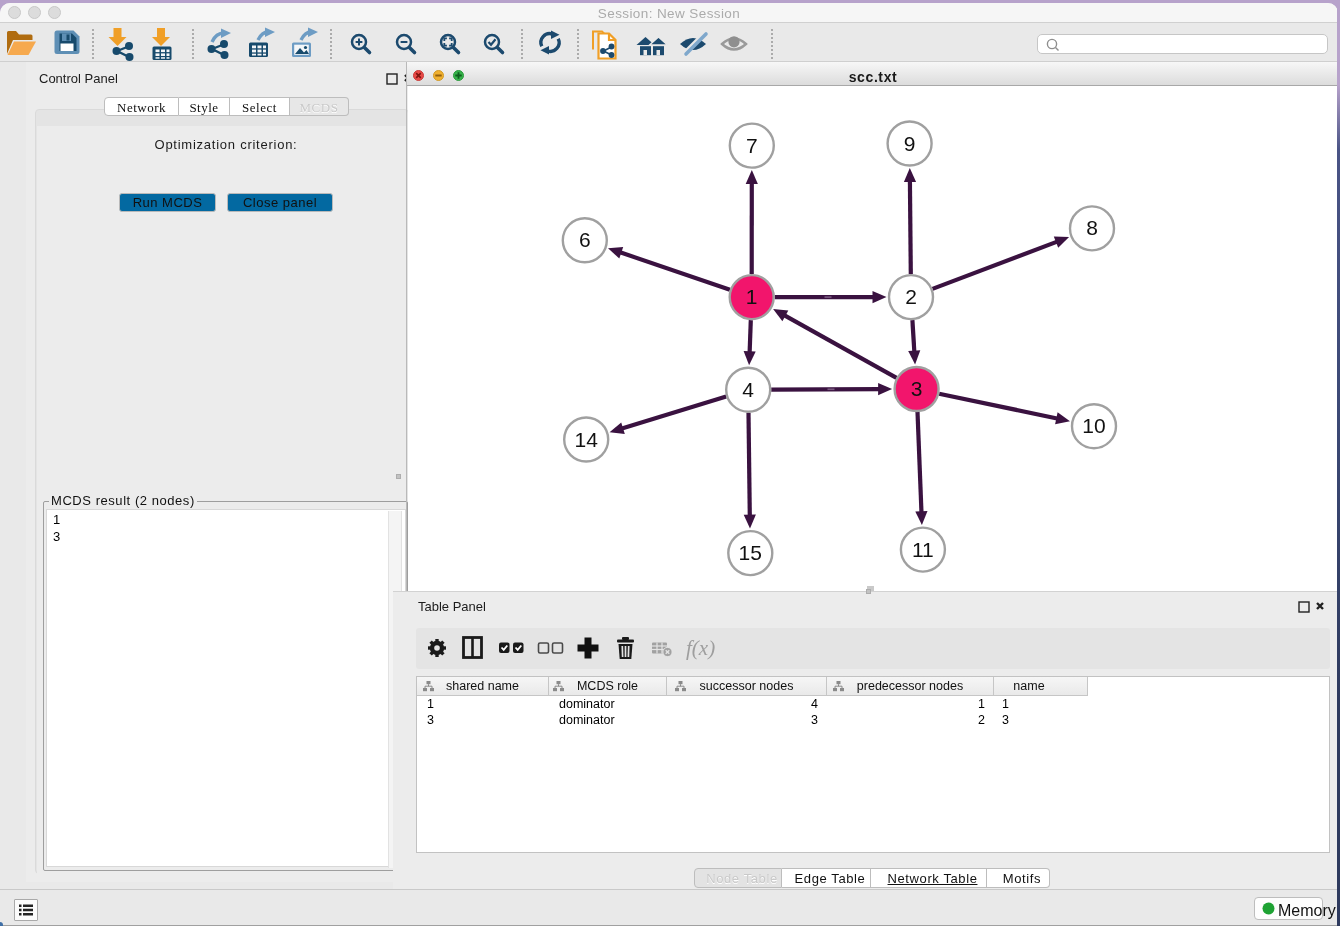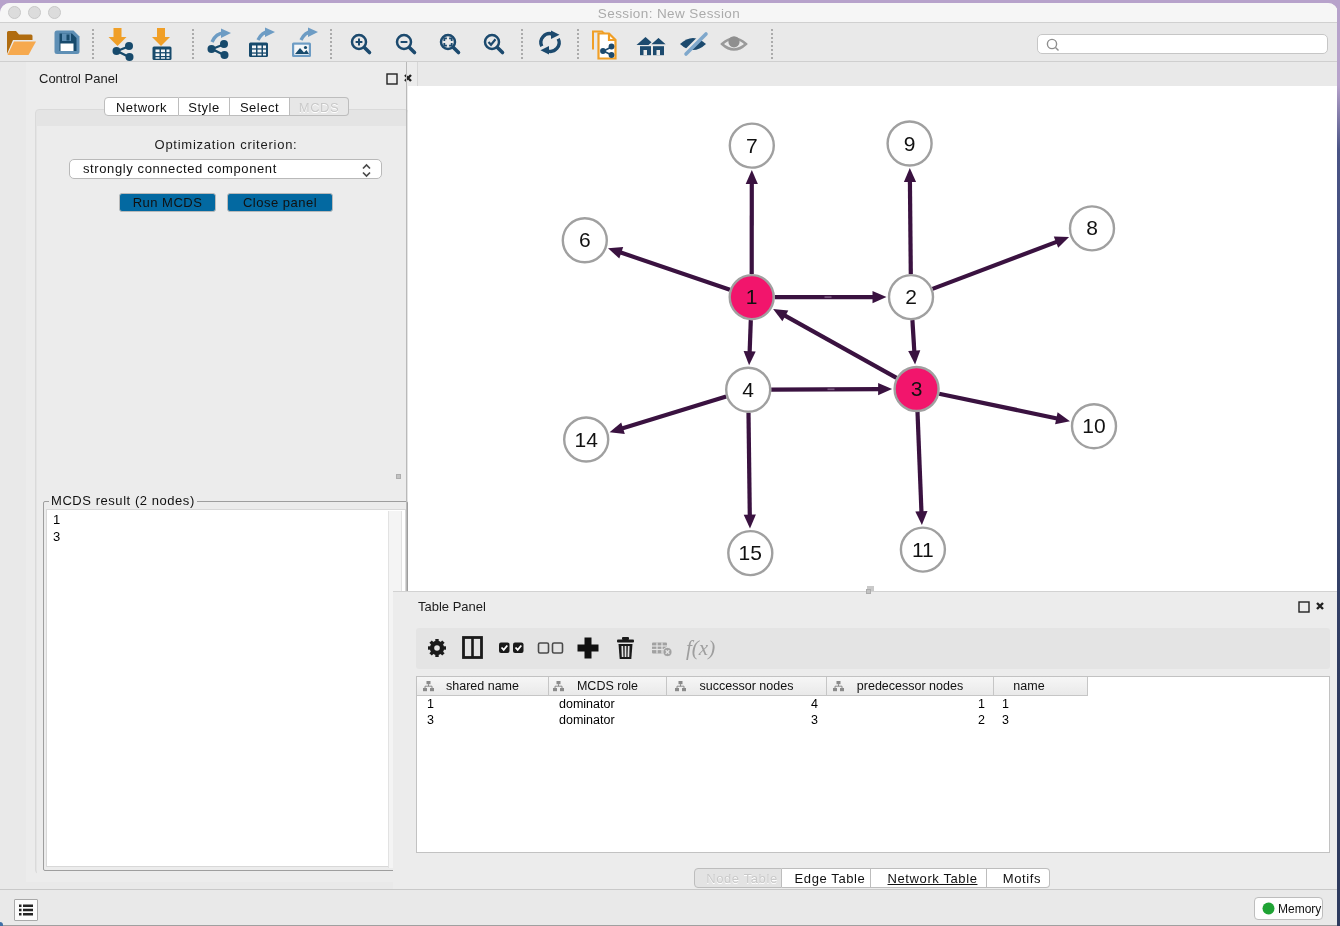--- a/index.html
+++ b/index.html
@@ -7,21 +7,21 @@
 #win{position:absolute;left:0;top:3px;width:1338px;height:923px;background:#e9e9e9;border-radius:10px 10px 0 0;overflow:hidden;}
 #titlebar{position:absolute;left:0;top:0;width:1338px;height:20px;background:#f6f6f6;border-bottom:1px solid #d0d0d0;}
 .tl{position:absolute;top:3px;width:13px;height:13px;border-radius:50%;background:#dcdcdc;border:1px solid #c8c8c8;}
 #title{position:absolute;top:3px;left:0;width:1338px;text-align:center;font-size:13.5px;letter-spacing:0.4px;color:#ababab;}
 #toolbar{position:absolute;left:0;top:20px;width:1338px;height:39px;border-bottom:1px solid #cfcfcf;}
 .tsep{position:absolute;top:6px;height:30px;width:0;border-left:2px dotted #ababab;}
 #search{position:absolute;left:1037px;top:10.5px;width:291px;height:20px;background:#fff;border:1px solid #c6c6c6;border-radius:5px;}
 
 #cpanel{position:absolute;left:0;top:59px;width:392px;height:820px;background:#ececec;border-right:1px solid #d7d7d7;margin-left:26px;}
 #cphead{position:absolute;left:13px;top:9px;font-size:13px;color:#1c1c1c;}
-.tab{position:absolute;top:35px;height:19px;z-index:5;background:#fff;border:1px solid #bdbdbd;font-size:13px;letter-spacing:0.5px;color:#111;text-align:center;line-height:20px;}
+.tab{position:absolute;top:35px;height:19px;z-index:5;background:#fff;border:1px solid #bdbdbd;font-size:13px;letter-spacing:0.5px;color:#111;text-align:center;line-height:20px;font-family:Liberation Serif, serif;}
 #tabpane{position:absolute;left:9px;top:47px;width:374px;height:765px;background:#e4e4e4;border:1px solid #dadada;border-radius:4px;}
 #tabinner{position:absolute;left:1px;top:16px;width:370px;height:754px;background:#ececec;}
 #optlab{position:absolute;left:0;top:75px;width:400px;text-align:center;font-size:13px;letter-spacing:0.75px;color:#1c1c1c;}
 #combo{position:absolute;left:43px;top:97px;width:313px;height:20px;background:#fff;border:1px solid #b9b9b9;border-radius:5px;font-size:13px;letter-spacing:0.6px;color:#111;line-height:18px;padding-left:13px;}
 .btn{position:absolute;top:131px;height:19px;background:#0369a1;border:1px solid #b9b9b9;border-radius:3px;font-size:13px;letter-spacing:0.5px;color:#111;text-align:center;line-height:17px;}
 #fieldset{position:absolute;left:17px;top:439px;width:365px;height:370px;border:1px solid #9e9e9e;border-radius:2px;}
 #legend{position:absolute;left:5px;top:-9px;background:#ececec;font-size:13px;letter-spacing:0.55px;color:#111;padding:0 2px;}
 #resultbox{position:absolute;left:2px;top:7px;width:360px;height:358px;background:#fff;border:1px solid #d8d8d8;font-size:13px;color:#000;line-height:17px;padding:1px 0 0 6px;}
 #rscroll{position:absolute;right:3px;top:1px;width:14px;height:357px;background:#f4f4f4;border-left:1px solid #e2e2e2;border-right:1px solid #e2e2e2;}
 
@@ -38,21 +38,21 @@
 #ttable{position:absolute;left:23px;top:84px;width:914px;height:177px;background:#fff;border:1px solid #c2c2c2;}
 #thead{position:absolute;left:0;top:0;width:671px;height:19px;background:linear-gradient(#f6f6f6,#e9e9e9);border-bottom:1px solid #c6c6c6;border-right:1px solid #c6c6c6;}
 .hcol{position:absolute;top:0;height:19px;border-right:1px solid #c6c6c6;font-size:12.5px;color:#111;text-align:center;line-height:19px;}
 .trow{position:absolute;left:0;width:910px;height:16px;font-size:12.5px;color:#000;}
 .tcell{position:absolute;top:0;height:16px;line-height:16px;}
 
 .btab{position:absolute;top:276px;height:20px;background:#fff;border:1px solid #bdbdbd;font-size:13px;letter-spacing:0.6px;color:#111;text-align:center;line-height:19px;padding-left:8px;}
 
 #status{position:absolute;left:0;top:886px;width:1338px;height:34px;background:#e9e9e9;border-top:1px solid #c9c9c9;}
 #listbtn{position:absolute;left:14px;top:9px;width:24px;height:22px;border:1px solid #a9a9a9;border-radius:1px;background:#fbfbfb;}
-#membtn{position:absolute;left:1254px;top:7px;width:69px;height:23px;background:#fdfdfd;border:1px solid #bdbdbd;border-radius:4px;font-size:12px;color:#111;}
+#membtn{position:absolute;left:1254px;top:7px;width:69px;height:23px;background:#fdfdfd;border:1px solid #bdbdbd;border-radius:4px;font-size:16px;color:#111;}
 </style></head><body>
 <div id="win">
   <div id="titlebar">
     <div class="tl" style="left:7.5px;"></div>
       <div class="tl" style="left:27.5px;"></div>
       <div class="tl" style="left:47.5px;"></div>
     <div id="title">Session: New Session</div>
   </div>
   <div id="toolbar">
     <svg class="abs" style="left:0;top:0;" width="780" height="38" viewBox="0 0 780 38">
@@ -208,34 +208,46 @@
         <path d="M21 2 L27 8 M27 2 L21 8" stroke="#222" stroke-width="2.4" transform="translate(0,1)"></path>
       </svg>
     <div class="tab" style="left:78px;width:75px;border-radius:4px 0 0 4px;">Network</div>
     <div class="tab" style="left:153px;width:51px;border-left:none;">Style</div>
     <div class="tab" style="left:204px;width:60px;border-left:none;">Select</div>
     <div class="tab" style="left:264px;width:59px;border-left:none;border-radius:0 4px 4px 0;background:#e7e7e7;color:#c9c9c9;text-shadow:0 1px 0 #fff;">MCDS</div>
     <div id="tabpane">
         <div id="tabinner"></div>
       </div>
     <div id="optlab">Optimization criterion:</div>
-    <div id="combo">strongly connected component
-      <svg width="13" height="17" style="position:absolute;right:8px;top:2px;" viewBox="0 0 13 17">
-          <path d="M3 6.5 L6.5 3 L10 6.5" fill="none" stroke="#4a4a4a" stroke-width="1.7"></path>
-          <path d="M3 10.5 L6.5 14 L10 10.5" fill="none" stroke="#4a4a4a" stroke-width="1.7"></path>
-        </svg>
-    </div>
     <div class="btn" style="left:93px;width:97px;">Run MCDS</div>
     <div class="btn" style="left:201px;width:106px;">Close panel</div>
     <div id="fieldset">
       <div id="legend">MCDS result (2 nodes)</div>
       <div id="resultbox">1<br>3<div id="rscroll"></div></div>
     </div>
   </div>
   <div id="netwin">
+    <div id="nettitle">
+      <div class="mtl" style="left:6px;background:#ea4a47;border:1px solid #c93a38;">
+          <svg width="11" height="11" viewBox="0 0 12 12">
+            <path d="M3.5 3.5 L8.5 8.5 M8.5 3.5 L3.5 8.5" stroke="#7e1510" stroke-width="1.8"></path>
+          </svg>
+        </div>
+      <div class="mtl" style="left:25.5px;background:#f0b02f;border:1px solid #d29a24;">
+          <svg width="11" height="11" viewBox="0 0 12 12">
+            <line x1="2.5" y1="6" x2="9.5" y2="6" stroke="#92600e" stroke-width="2"></line>
+          </svg>
+        </div>
+      <div class="mtl" style="left:46px;background:#36b24a;border:1px solid #2a9a3c;">
+          <svg width="11" height="11" viewBox="0 0 12 12">
+            <path d="M6 2.5 V9.5 M2.5 6 H9.5" stroke="#0e5f1d" stroke-width="2"></path>
+          </svg>
+        </div>
+      <div id="netname">scc.txt</div>
+    </div>
     <div id="canvas">
       <svg width="933" height="504" viewBox="0 0 933 504" style="display:block;margin-left:-1px;">
         <g stroke="#3a1240" stroke-width="4.2">
           <line x1="344.7" y1="188.1" x2="344.8" y2="96.1"></line>
           <line x1="322.9" y1="203.7" x2="212.4" y2="166.1"></line>
           <line x1="367.7" y1="211.1" x2="467.5" y2="211.1"></line>
           <line x1="343.8" y1="234.1" x2="342.6" y2="267.2"></line>
           <line x1="503.8" y1="188.1" x2="502.9" y2="94.0"></line>
           <line x1="525.5" y1="202.9" x2="650.9" y2="155.4"></line>
           <line x1="505.4" y1="234.1" x2="507.4" y2="266.6"></line>

